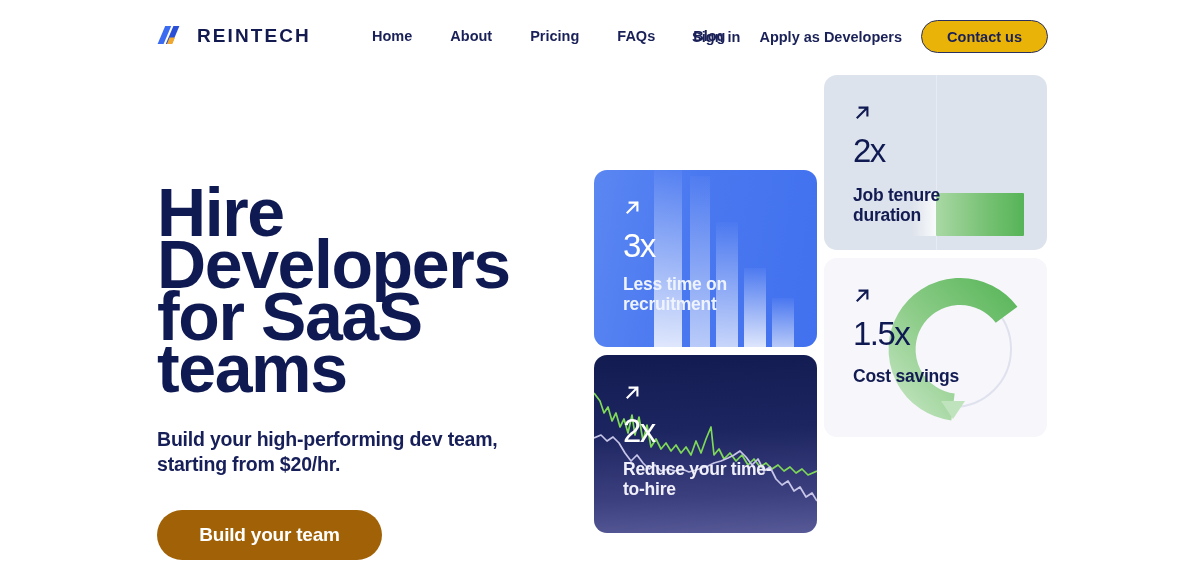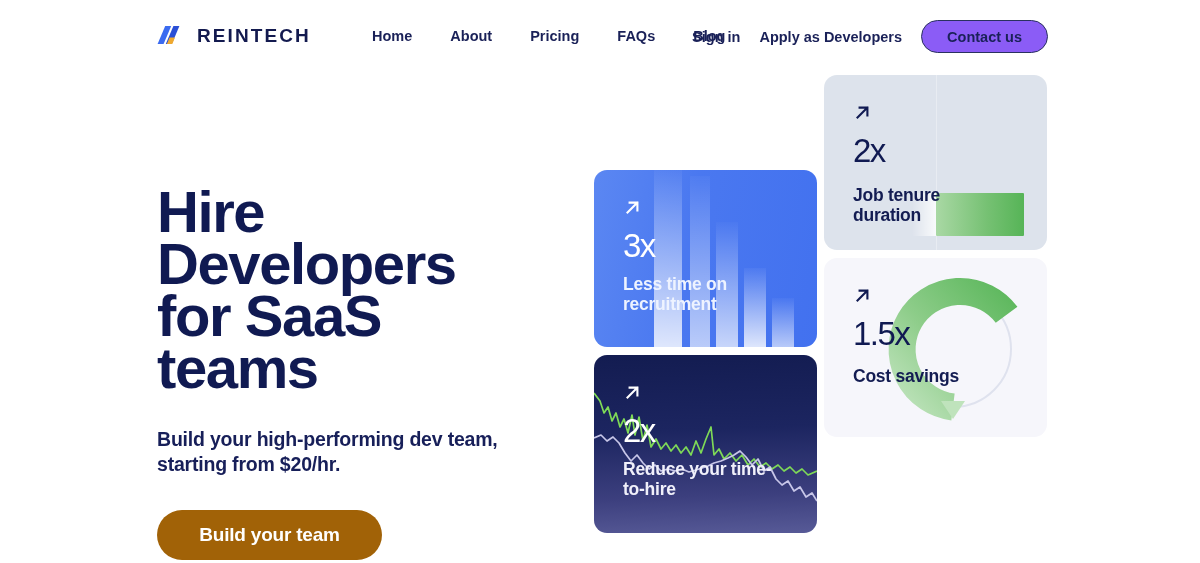--- a/index.html
+++ b/index.html
@@ -68,38 +68,38 @@
   }
   .nav-right .nav-link { line-height: 32px; }
   .btn-contact {
     display: inline-flex;
     align-items: center;
     justify-content: center;
     height: 33px;
     padding: 0 25px;
     border: 1.4px solid #2a3160;
     border-radius: 999px;
-    background: #8b5cf6;
+    background: #eab308;
     font-size: 14.5px;
     font-weight: 600;
     color: #1a2158;
     cursor: pointer;
     white-space: nowrap;
     font-family: "Liberation Sans", sans-serif;
   }
 
   
   .hero-left {
     position: absolute;
     left: 157px;
     top: 186px;
     width: 430px;
   }
   .hero-title {
-    font-size: 58px;
+    font-size: 68px;
     line-height: 52px;
     font-weight: 700;
     letter-spacing: -1.4px;
     color: #101a52;
     white-space: pre-line;
   }
   .hero-sub {
     margin-top: 33px;
     font-size: 19.5px;
     line-height: 25px;

